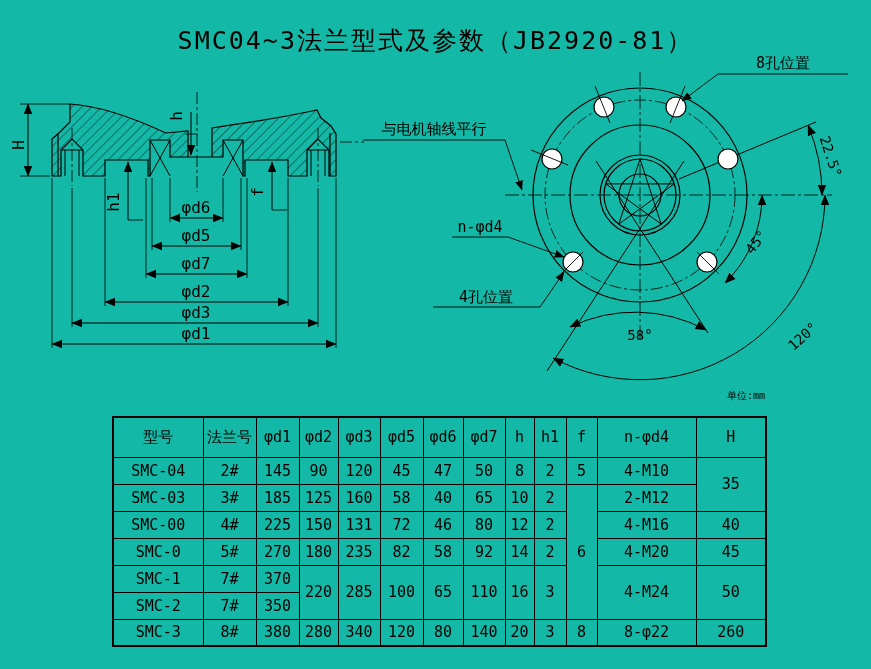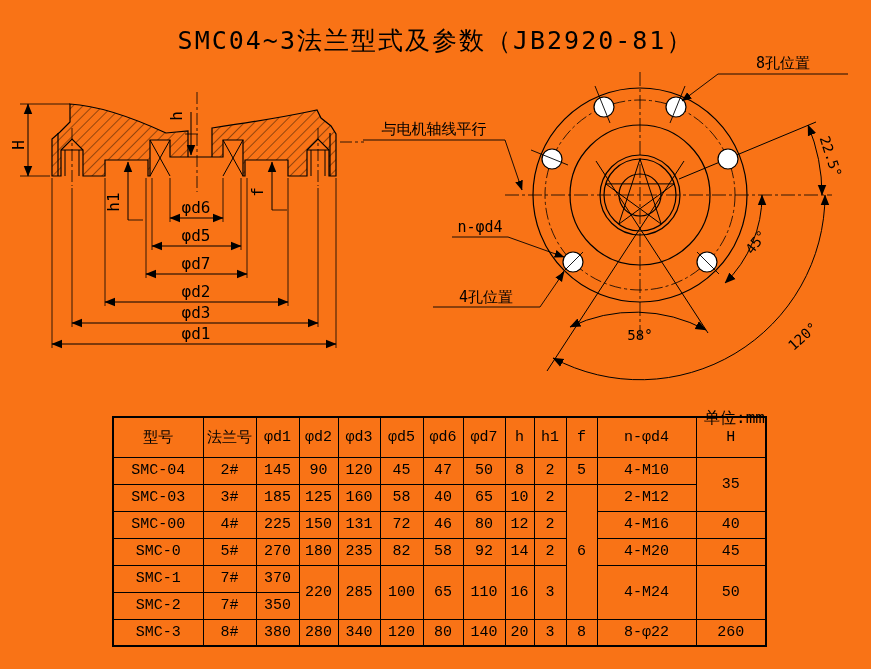--- a/index.html
+++ b/index.html
@@ -1,27 +1,27 @@
 <!DOCTYPE html>
 <html><head>
 <meta charset="utf-8">
 <style>
   html,body{margin:0;padding:0;background:#e8e8e8;}
-  #page{position:relative;width:871px;height:669px;background:#f97316;margin:0 auto;
+  #page{position:relative;width:871px;height:669px;background:#14b8a6;margin:0 auto;
         font-family:"DejaVu Sans Mono","DejaVu Sans",sans-serif;color:#000;overflow:hidden;}
   #title{position:absolute;left:0;top:24px;width:871px;text-align:center;
          font-size:25px;letter-spacing:2px;font-family:"DejaVu Sans Mono","DejaVu Sans",sans-serif;}
-  #unit{position:absolute;right:106px;top:408px;font-size:16px;}
+  #unit{position:absolute;right:106px;top:389px;font-size:10px;}
   svg{position:absolute;left:0;top:0;}
   text{font-family:"DejaVu Sans Mono","DejaVu Sans",sans-serif;fill:#000;}
   .dim{font-size:16px;}
   .ang{font-size:14px;}
   .lead{font-size:15px;}
   table#spec{position:absolute;left:112px;top:416px;border-collapse:collapse;
-             table-layout:fixed;font-size:15px;font-family:Liberation Mono, monospace;}
+             table-layout:fixed;font-size:15px;}
   #spec td,#spec th{border:1px solid #000;text-align:center;vertical-align:middle;
                     font-weight:normal;padding:0;overflow:hidden;}
   #spec{border:2px solid #000;}
   #spec tr{height:27px;}
   #spec tr.hdr{height:40px;}
 </style>
 </head>
 <body>
 <div id="page">
 

